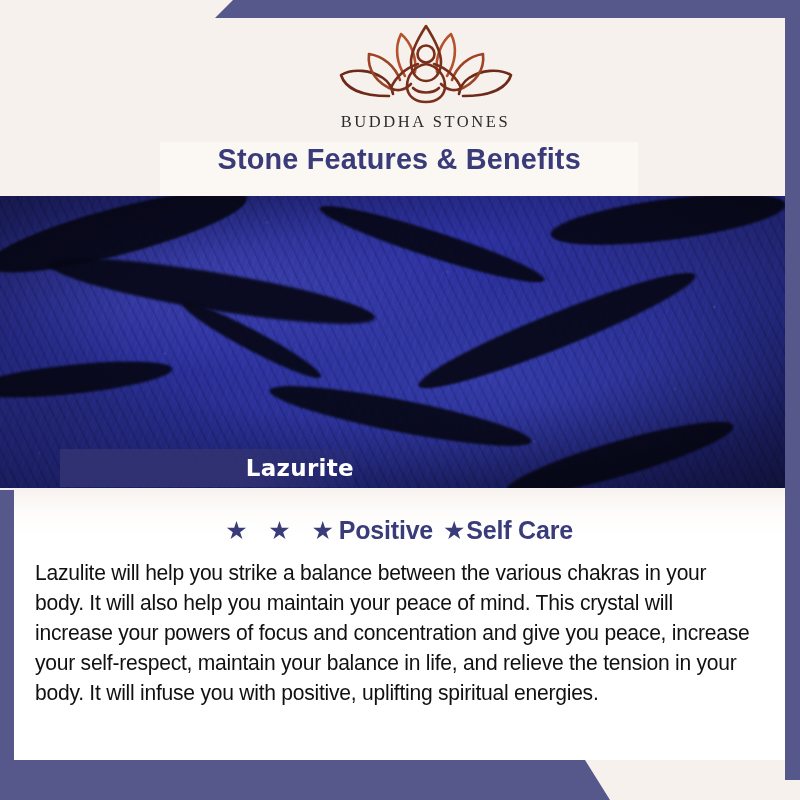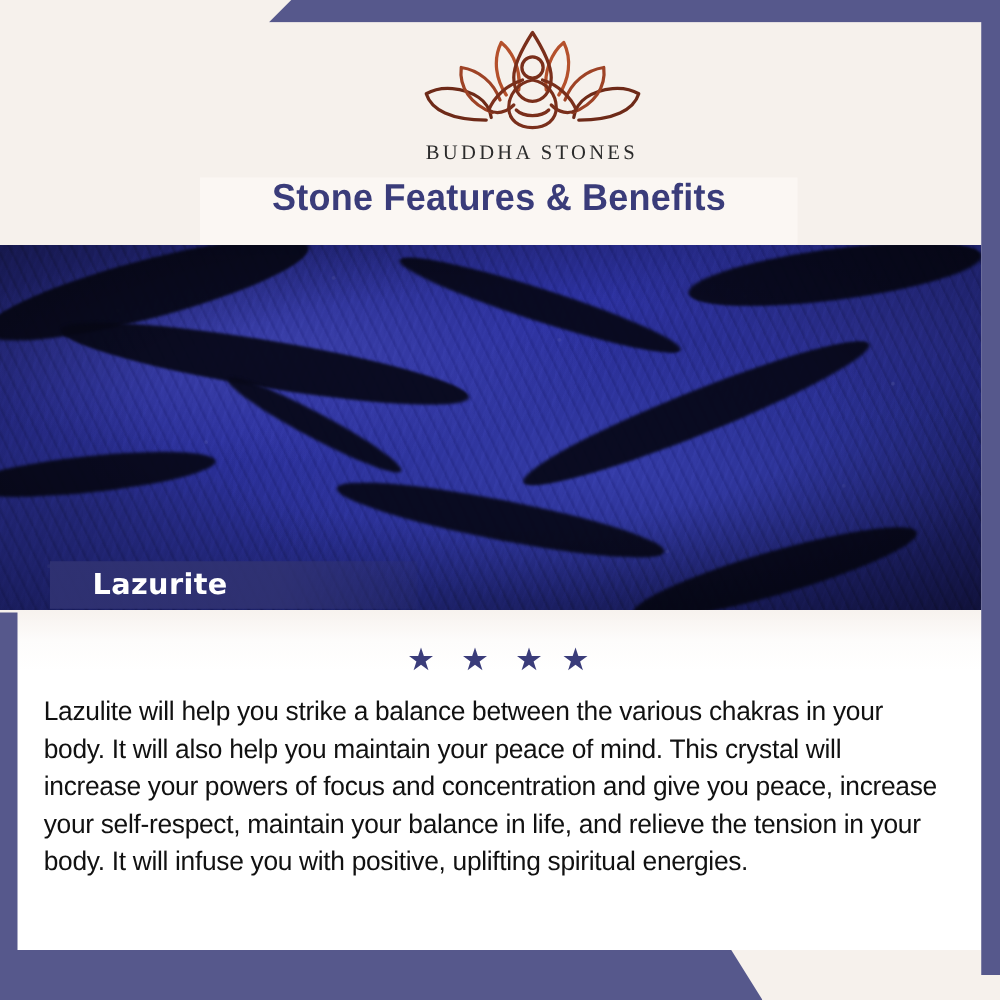--- a/index.html
+++ b/index.html
@@ -110,23 +110,23 @@
   .c7{top:1%;left:70%;width:30%;height:14%;transform:rotate(-8deg) skewX(20deg);}
   .c8{top:84%;left:64%;width:30%;height:12%;transform:rotate(-16deg);}
   .c9{top:46%;left:22%;width:20%;height:7%;transform:rotate(28deg);}
   .photo .vignette{
     position:absolute;inset:0;
     background:radial-gradient(ellipse 85% 80% at 50% 45%, rgba(0,0,0,0) 40%, rgba(0,0,0,.45) 100%);
   }
 
   
   .stone-plate{
-    position:absolute;left:40px;top:449px;width:294px;height:38px;z-index:8;
+    position:absolute;left:60px;top:449px;width:294px;height:38px;z-index:8;
     background:linear-gradient(90deg, rgba(48,50,114,.93) 0%, rgba(48,50,114,.90) 62%, rgba(48,50,114,.18) 100%);
-    display:flex;align-items:center;
+    display:flex;align-items:center;justify-content:flex-end;
   }
   .stone-name{
     margin-left:34px;color:#FFFFFF;font-weight:bold;font-size:23px;letter-spacing:.3px;
     font-family:"DejaVu Sans","Liberation Sans",sans-serif;
   }
 
   
   .panel{
     position:absolute;left:13px;top:488px;width:772px;height:272px;
     background:linear-gradient(180deg,#F7F2EE 0%,#FDFCFB 9%,#FFFFFF 18%,#FFFFFF 100%);
@@ -220,23 +220,25 @@
 
     <div class="benefits">
       <span class="benefit">
         <span class="star">★</span>
       </span>
       <span class="benefit">
         <span class="star">★</span>
       </span>
       <span class="benefit">
         <span class="star">★</span>
-      </span>
-      <span class="benefit">
-        <span class="star">★</span>
+        <span>Positive</span>
+      </span>
+      <span class="benefit">
+        <span class="star">★</span>
+        <span>Self Care</span>
       </span>
     </div>
 
     <p class="body-text">Lazulite will help you strike a balance between the various chakras in your body. It will also help you maintain your peace of mind. This crystal will increase your powers of focus and concentration and give you peace, increase your self-respect, maintain your balance in life, and relieve the tension in your body. It will infuse you with positive, uplifting spiritual energies.</p>
   </div>
 
   <div class="band-top"></div>
   <div class="band-right"></div>
   <div class="band-left"></div>
   <div class="band-bottom"></div>

